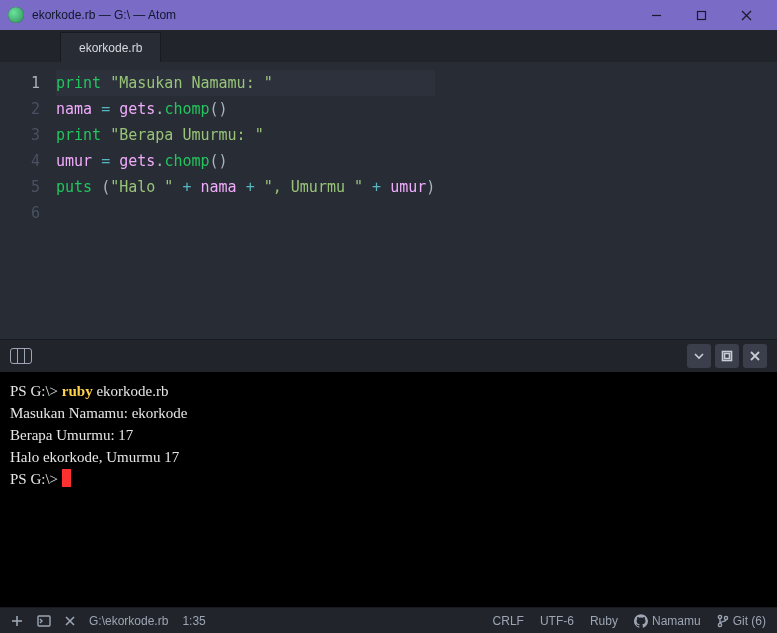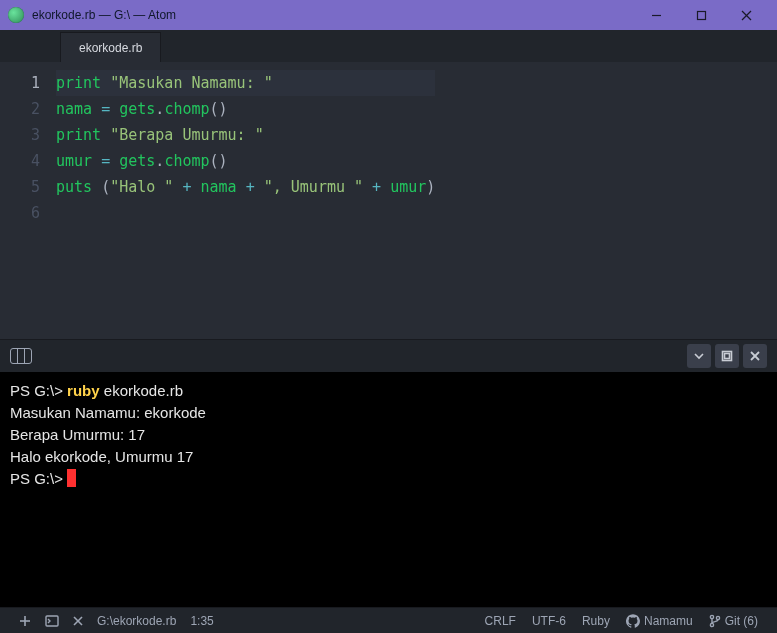--- a/index.html
+++ b/index.html
@@ -52,21 +52,21 @@
   .gutter {
     width: 50px; text-align: right; padding: 8px 10px 0 0;
     background: #282c34; color: #495162; user-select: none;
   }
   .gutter .ln.current { color: #aab0bc; }
   .code { padding: 8px 0 0 6px; white-space: pre; }
   .code .row { height: 26px; }
   .code .row.current { background: #2c313c; }
   .tok-func { color: #22c55e; }
   .tok-str  { color: #98c379; }
-  .tok-ident{ color: #22c55e; }
+  .tok-ident{ color: #f0abfc; }
   .tok-op   { color: #56b6c2; }
   .tok-default { color: #abb2bf; }
   .tok-punc { color: #abb2bf; }
   
   .term-wrap {
     flex: 0 0 268px; display: flex; flex-direction: column;
     border-top: 1px solid #181a1f;
   }
   .term-header {
     height: 32px; background: #21252b;
@@ -80,35 +80,35 @@
   }
   .term-header .tbtn svg { stroke: #c8ccd4; }
   .term-header .layout-icon {
     width: 22px; height: 16px; border: 1.5px solid #9da5b4; border-radius: 3px;
     display: flex;
   }
   .term-header .layout-icon .sp { flex:1; border-right:1.5px solid #9da5b4; }
   .term-header .layout-icon .sp:last-child { border:none; }
   .term-body {
     flex: 1 1 auto; background: #000; color: #e6e6e6;
-    font-family: Liberation Sans, sans-serif;
+    font-family: Liberation Serif, serif;
     font-size: 15px; line-height: 22px;
     padding: 8px 10px; white-space: pre;
   }
   .term-body .ps-cmd { color: #ffd24a; font-weight: bold; }
   .term-body .ps-prompt { color: #e6e6e6; }
   .term-body .cursor {
     display: inline-block; width: 9px; height: 18px;
     background: #ff3030; vertical-align: -3px;
   }
   
   .statusbar {
     height: 26px; background: #21252b; color: #9da5b4;
     display: flex; align-items: center; font-size: 12px;
-    padding: 0 19px; border-top: 1px solid #181a1f;
+    padding: 0 11px; border-top: 1px solid #181a1f;
   }
   .statusbar .sb-item { margin-right: 14px; display:flex; align-items:center; gap:4px;}
   .statusbar .sb-right { margin-left: auto; display:flex; align-items:flex-start; }
   .statusbar .sb-right .sb-item { margin: 0 0 0 16px; }
   .statusbar .sb-icon { display:inline-flex; }
 </style>
 </head>
 <body>
 
 <div class="titlebar">

